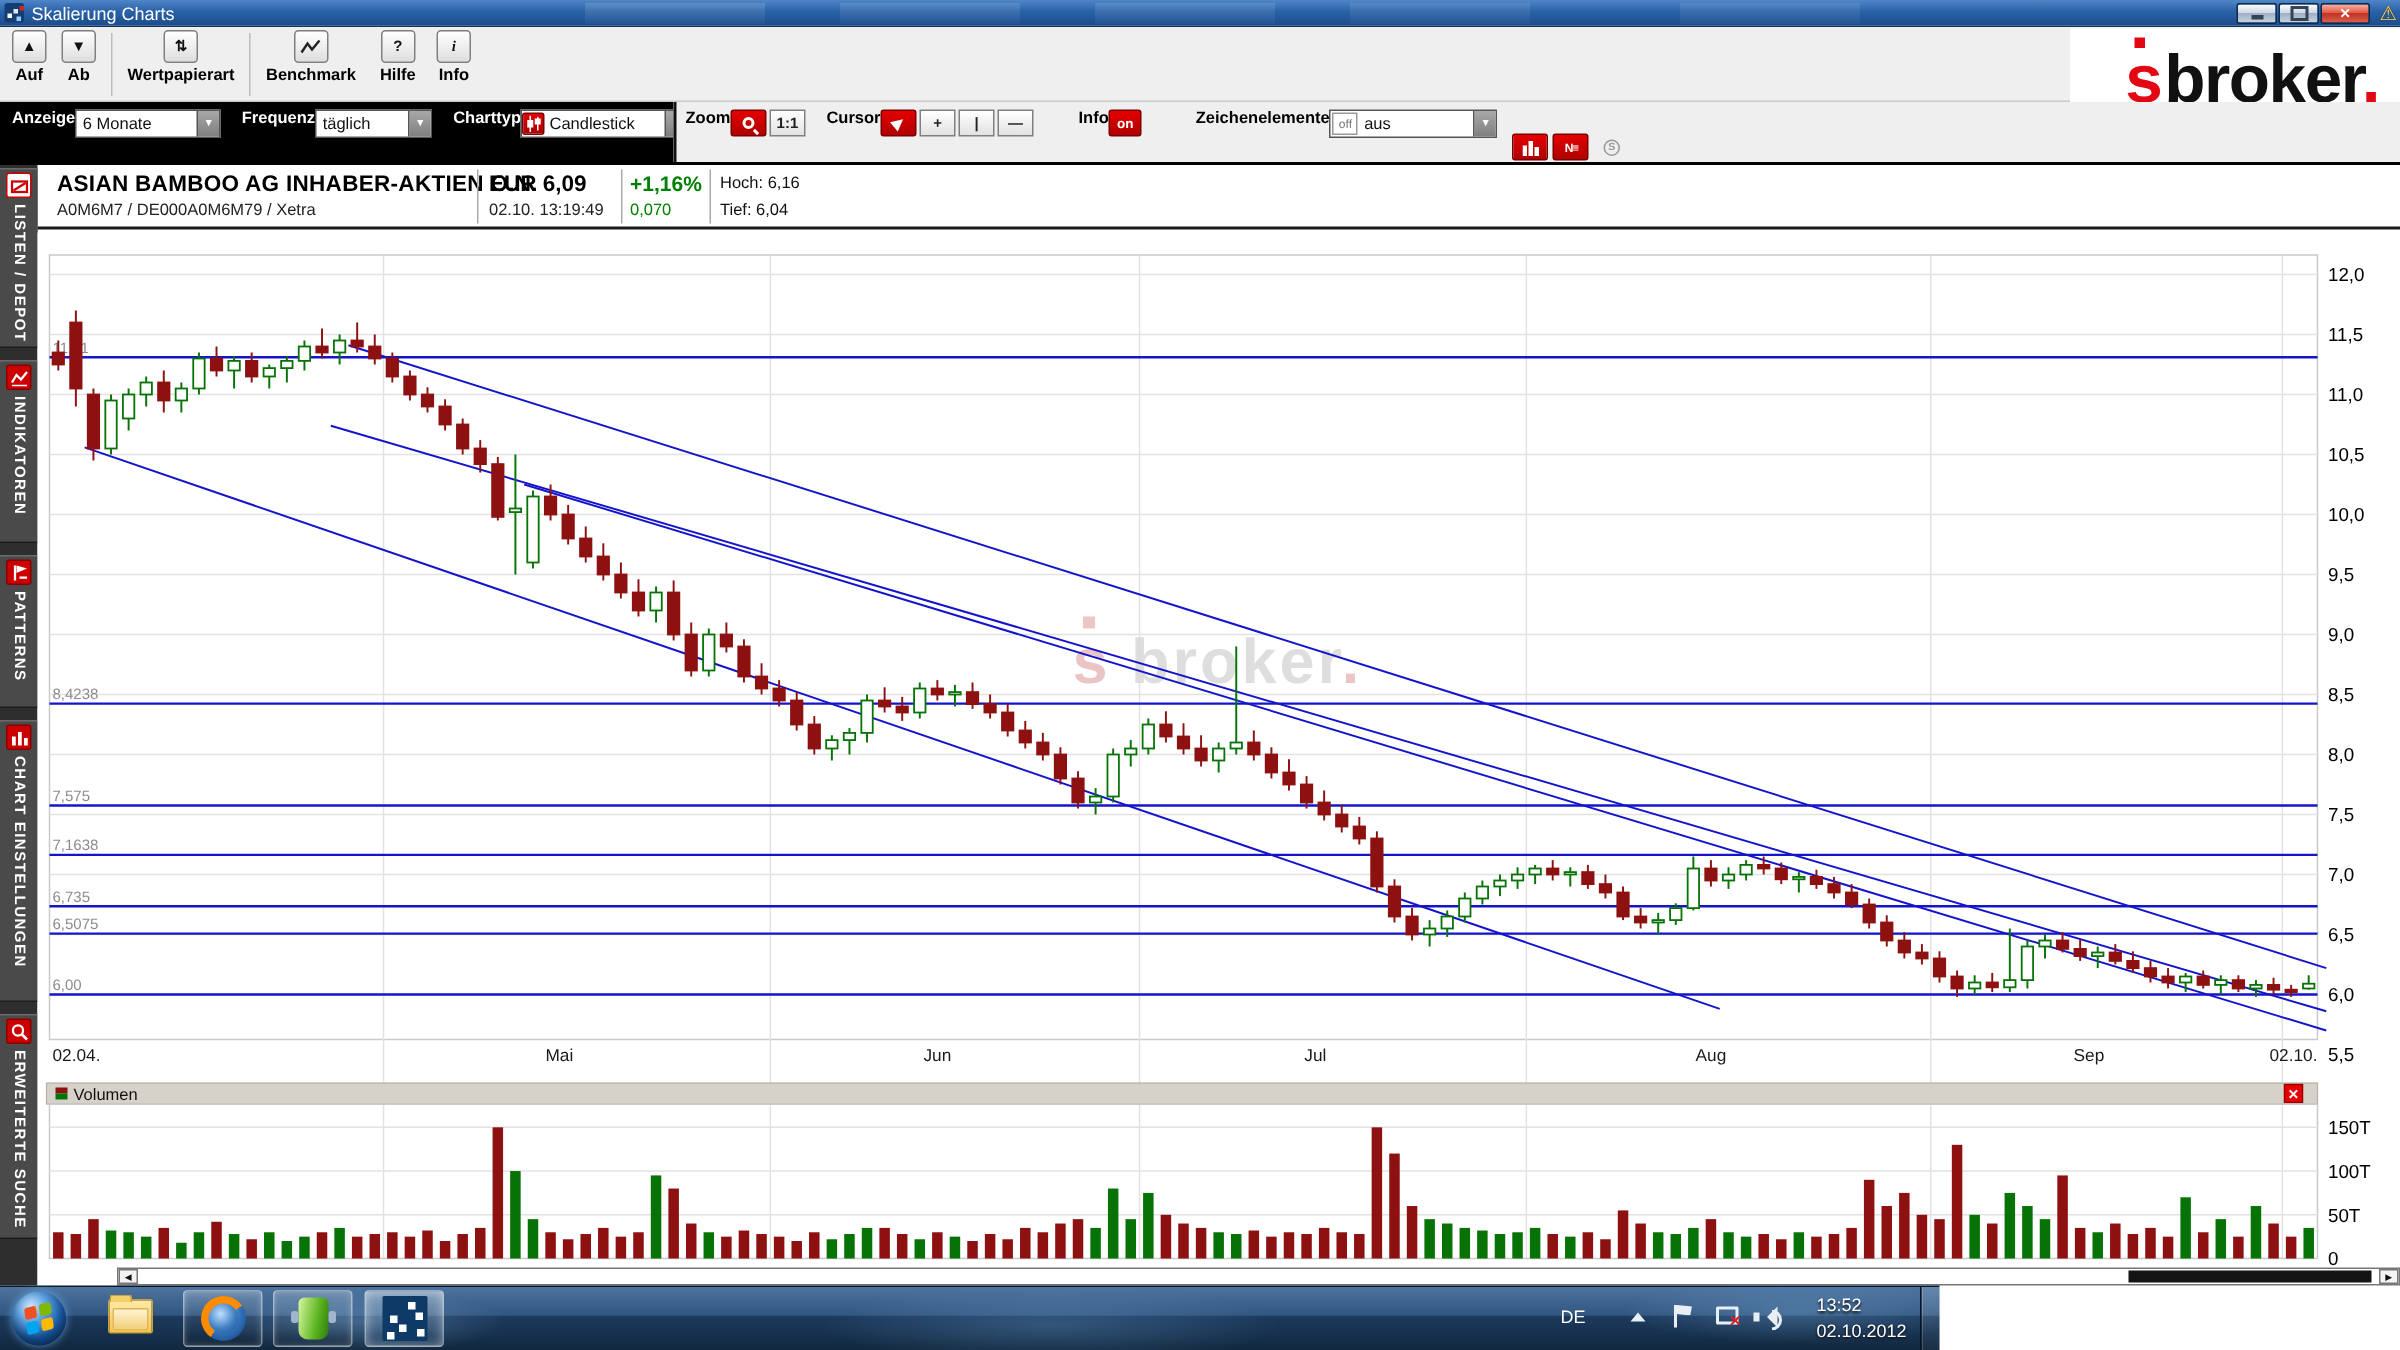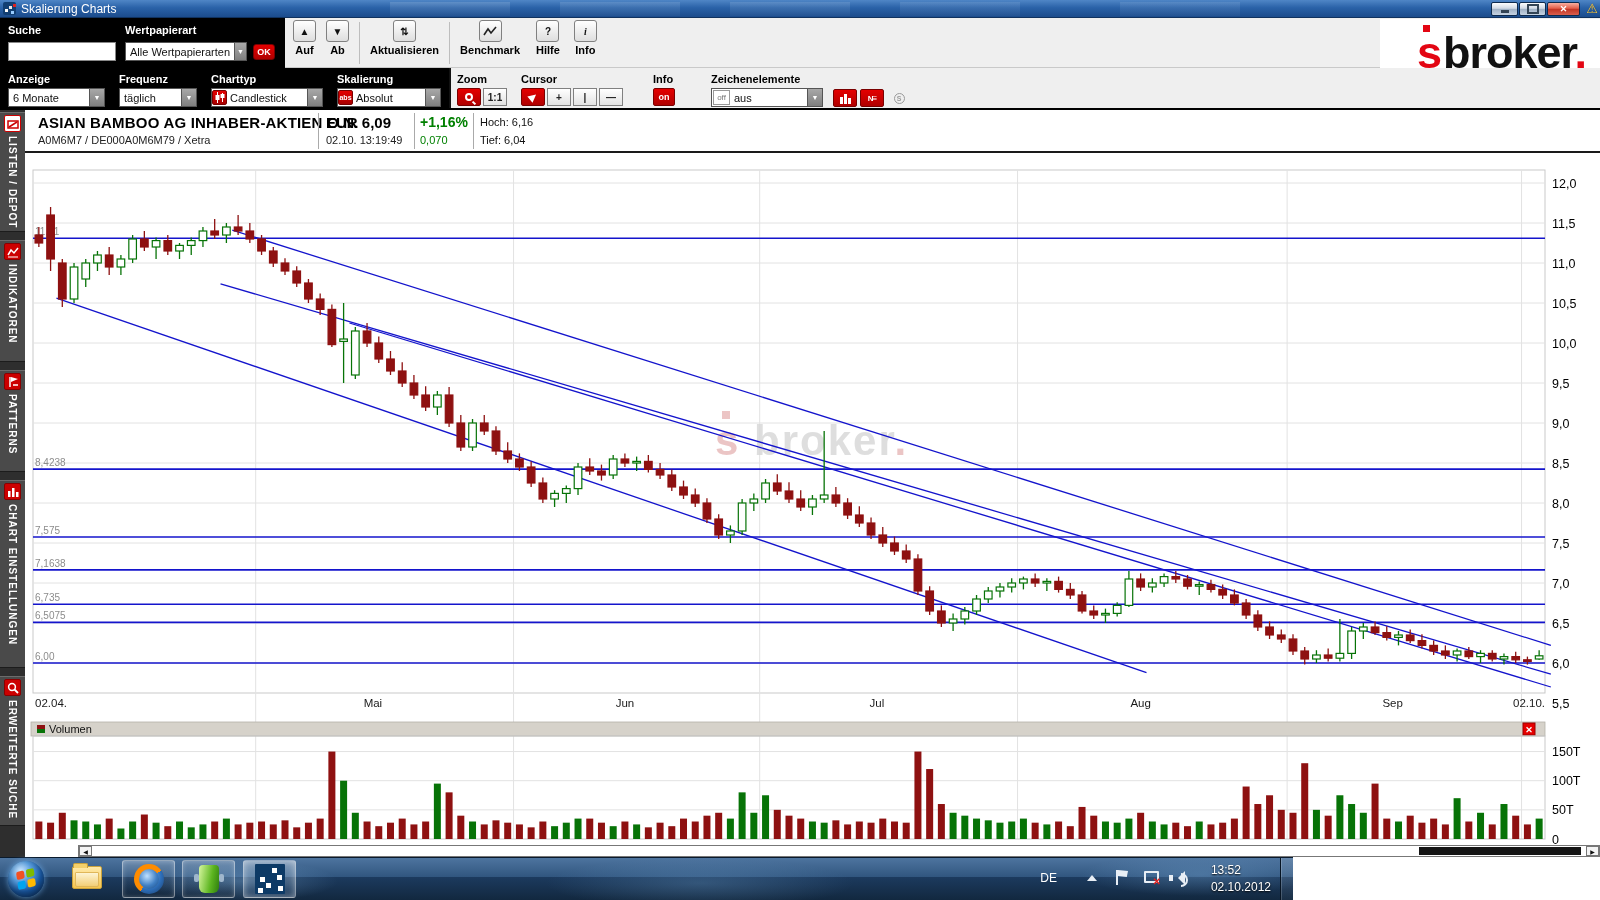--- a/index.html
+++ b/index.html
@@ -42,21 +42,21 @@
   .dd .arrow{width:15px;height:100%;background:linear-gradient(#a8a8a8,#7f7f7f);color:#fff;
     display:flex;align-items:center;justify-content:center;font-size:7px;border-left:1px solid #555}
   .okbtn{position:absolute;left:253px;top:26px;width:22px;height:16px;
     background:linear-gradient(#e40000,#b00000);border:1px solid #7a0000;border-radius:3px;
     color:#fff;font-size:9px;font-weight:bold;display:flex;align-items:center;justify-content:center}
   .cbtn{display:flex;flex-direction:column;align-items:center}
   .cbtn .box{width:23px;height:22px;background:linear-gradient(#fff,#dedede);border:1px solid #808080;
     border-radius:3px;display:flex;align-items:center;justify-content:center;font-size:10px;font-weight:bold;color:#111}
   .cbtn .cap{font-size:11px;font-weight:bold;color:#000;margin-top:2px;white-space:nowrap}
   .vsep{width:1px;height:42px;background:#bdbdbd;margin:2px 10px 0}
-  .grp{display:flex;flex-direction:column}
+  .grp{display:flex;flex-direction:row}
   .grp .glabel{font-size:11px;font-weight:bold;margin-bottom:3px}
   .ctrlrow{display:flex;gap:2px;align-items:center}
   .sqbtn{width:24px;height:18px;border:1px solid #808080;background:linear-gradient(#fff,#e2e2e2);
     display:flex;align-items:center;justify-content:center;font-size:10px;font-weight:bold;color:#222}
   .redbtn{background:linear-gradient(#e40000,#b00000);border:1px solid #7a0000;border-radius:2px;color:#fff}
   .magshape{width:8px;height:8px;border:2px solid #fff;border-radius:50%;position:relative}
   .magshape::after{content:"";position:absolute;width:4px;height:2px;background:#fff;transform:rotate(45deg);left:5px;top:7px}
   .cursorarrow{width:0;height:0;border-left:8px solid #fff;border-top:4px solid transparent;
     border-bottom:4px solid transparent;transform:rotate(-40deg)}
   .offbadge{width:17px;height:15px;border:1px solid #999;background:#fff;color:#777;font-size:8px;
@@ -172,45 +172,35 @@
   <span>Skalierung Charts</span>
   <div class="wbtns">
     <div class="wbtn wbtn-min"></div>
     <div class="wbtn wbtn-max"></div>
     <div class="wbtn wbtn-close"></div>
   </div>
   <span class="warnicon">⚠</span>
 </div>
 
 <div class="row1">
-  <div class="r1dark">
-    <span class="wlabel" style="position:absolute;left:8px;top:6px">Suche</span>
-    <input class="searchinput" value="" style="">
-    <span class="wlabel" style="position:absolute;left:125px;top:6px">Wertpapierart</span>
-    <span class="dd" style="position:absolute;left:125px;top:24px;width:122px">
-      <span class="val">Alle Wertpapierarten</span>
-      <span class="arrow">▼</span>
-    </span>
-    <button class="okbtn">OK</button>
-  </div>
   <div class="r1light">
     <div style="display:flex;align-items:flex-start;padding:2px 0 0 8px">
       <div class="cbtn">
         <div class="box">▲</div>
         <span class="cap">Auf</span>
       </div>
       <div style="width:10px"></div>
       <div class="cbtn">
         <div class="box">▼</div>
         <span class="cap">Ab</span>
       </div>
       <div class="vsep"></div>
       <div class="cbtn">
         <div class="box">⇅</div>
-        <span class="cap">Aktualisieren</span>
+        <span class="cap">Wertpapierart</span>
       </div>
       <div class="vsep"></div>
       <div class="cbtn">
         <div class="box">
           <svg width="14" height="12">
               <polyline points="1,10 5,4 8,8 13,2" fill="none" stroke="#222" stroke-width="1.6"></polyline>
             </svg>
         </div>
         <span class="cap">Benchmark</span>
       </div>

